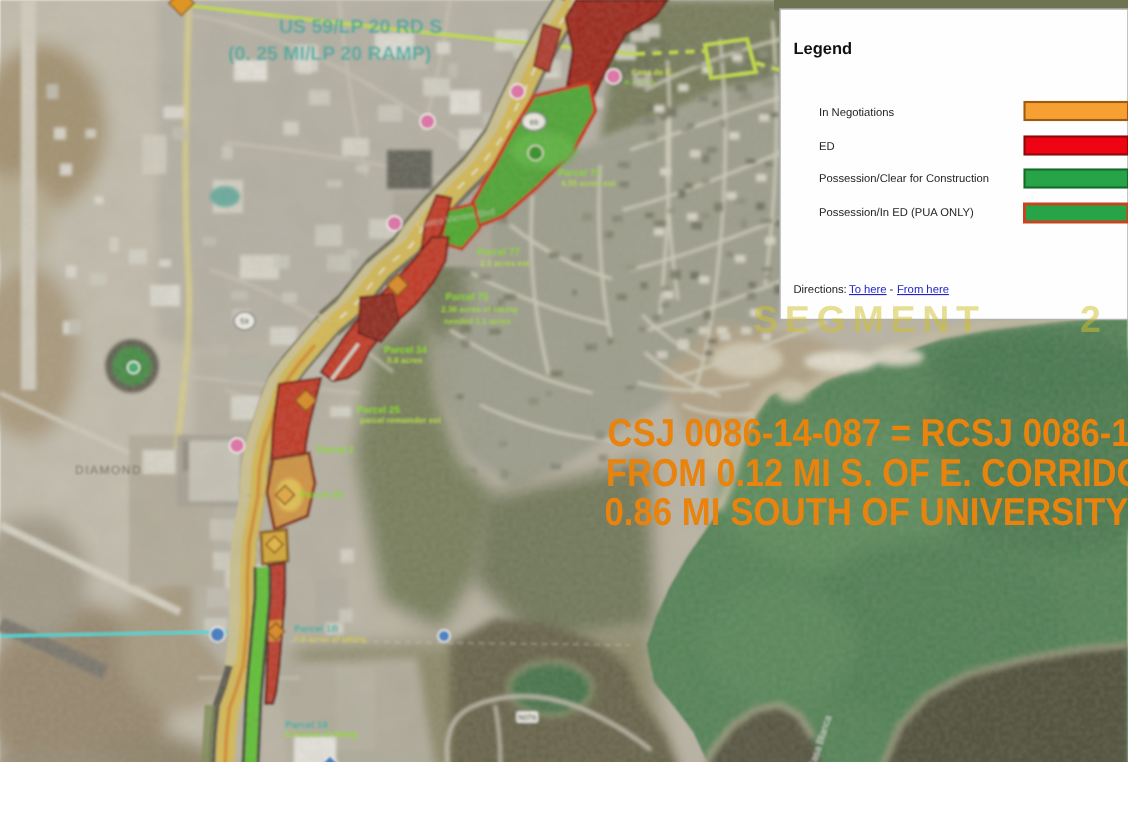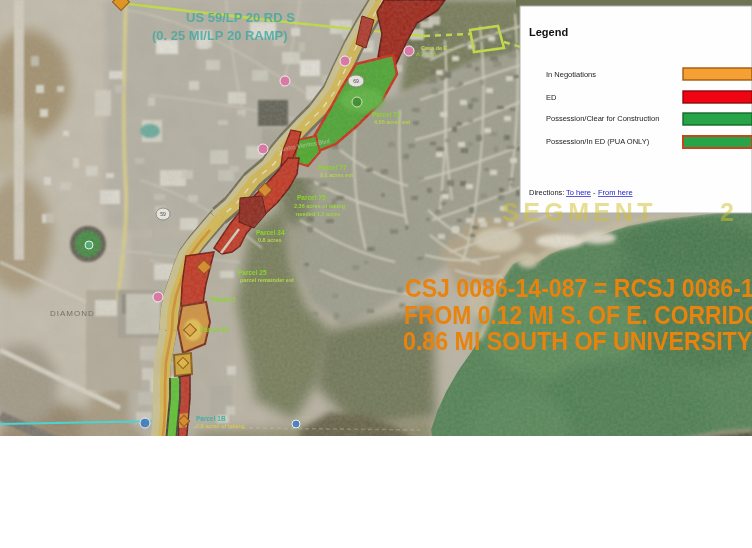--- a/index.html
+++ b/index.html
@@ -1,16 +1,16 @@
 <!DOCTYPE html>
 <html><head>
 <meta charset="utf-8">
 <style>
 html,body{margin:0;padding:0;background:#fff;}
-#stage{position:relative;width:752px;height:436px;overflow:hidden;font-family:"Liberation Sans",sans-serif;}
+#stage{position:relative;width:752px;height:508px;overflow:hidden;font-family:"Liberation Sans",sans-serif;}
 svg{display:block;}
 </style>
 </head>
 <body>
 <div id="stage">
 <svg width="752" height="548" viewBox="0 0 752 548">
 <defs>
 <filter id="b6" x="-30%" y="-30%" width="160%" height="160%">
           <feGaussianBlur stdDeviation="6"></feGaussianBlur>
         </filter>

